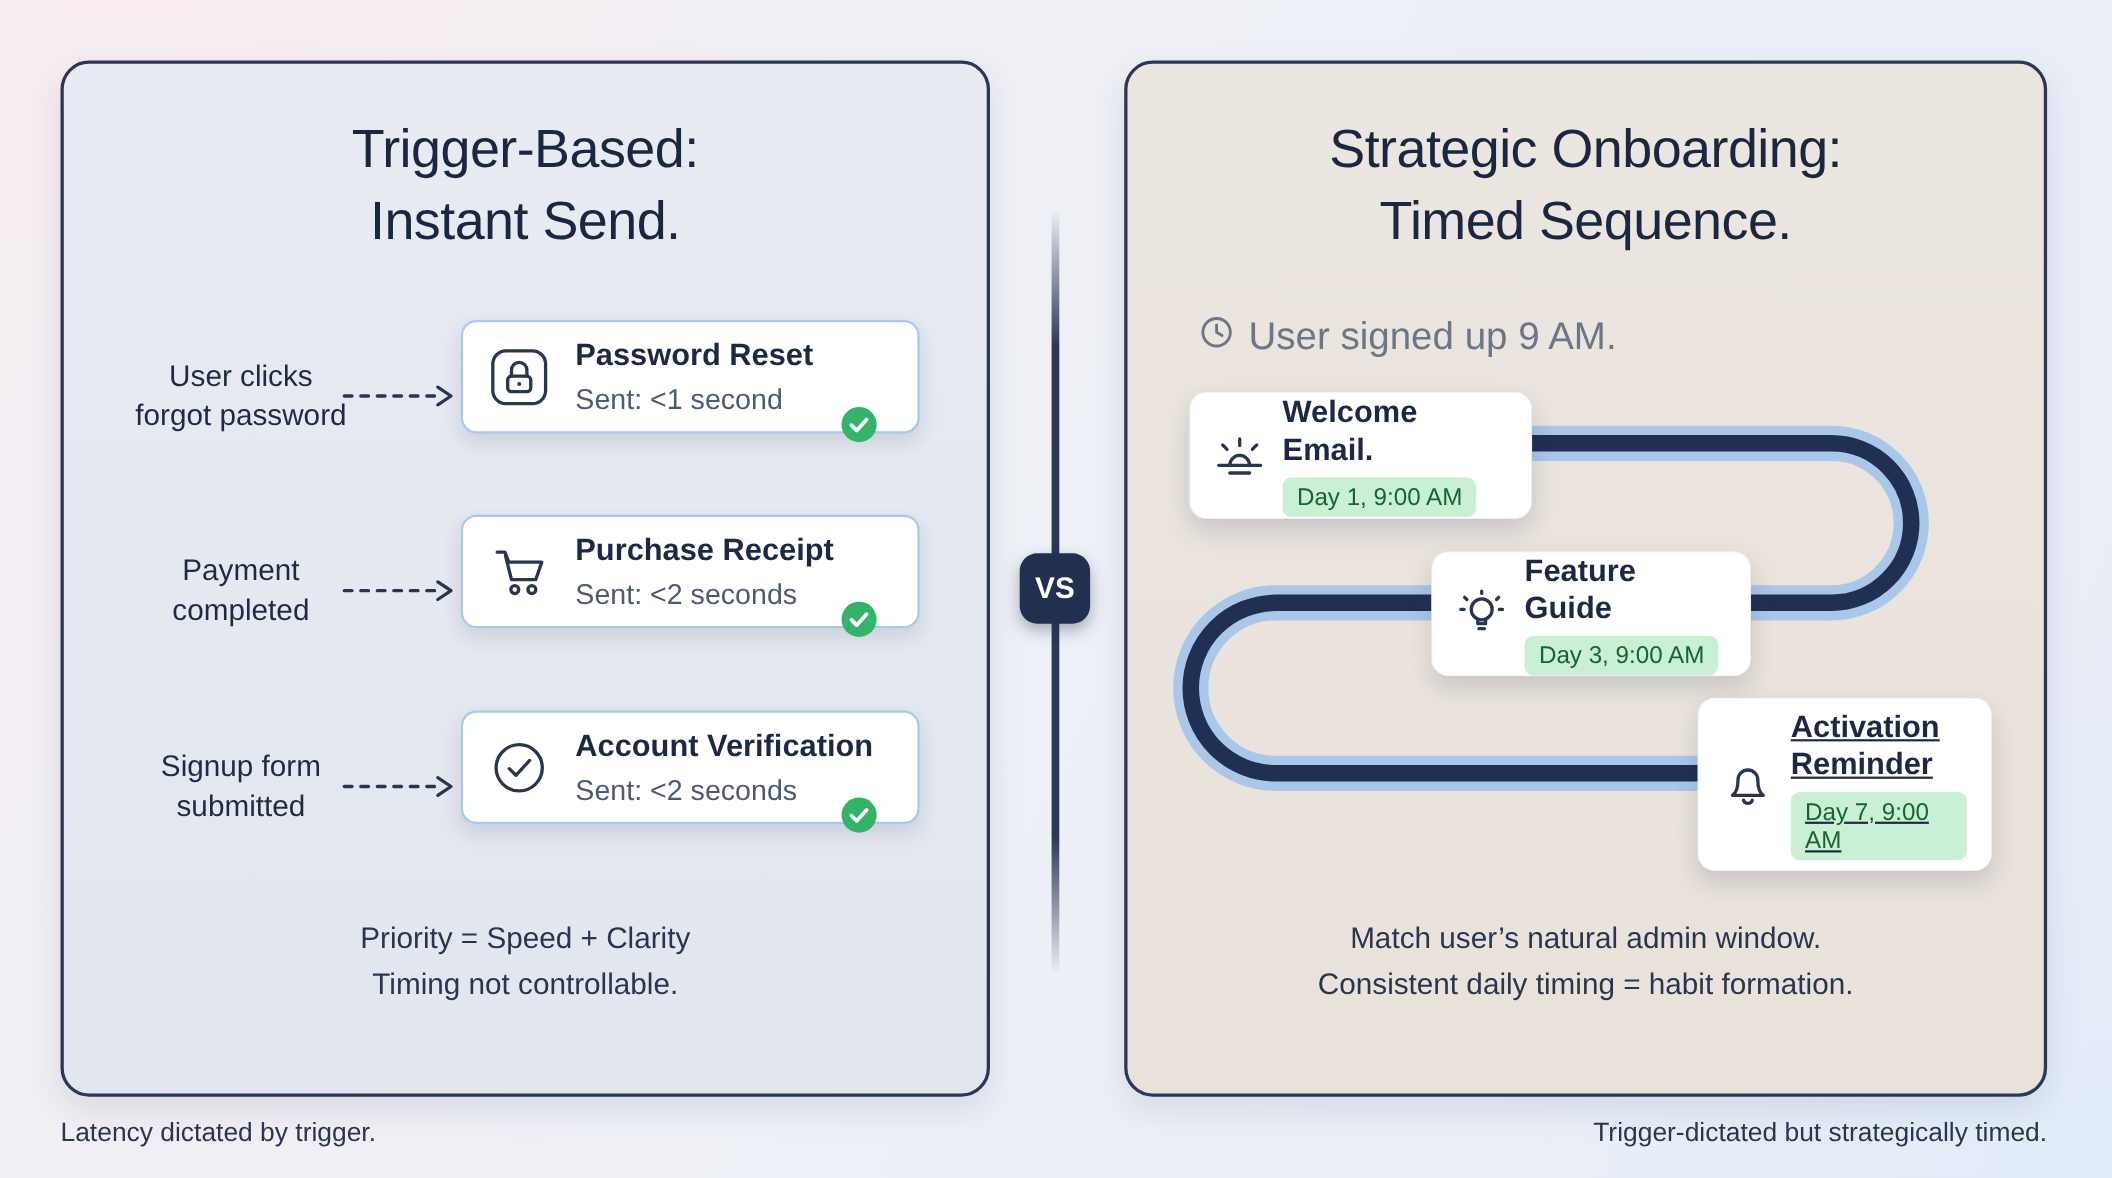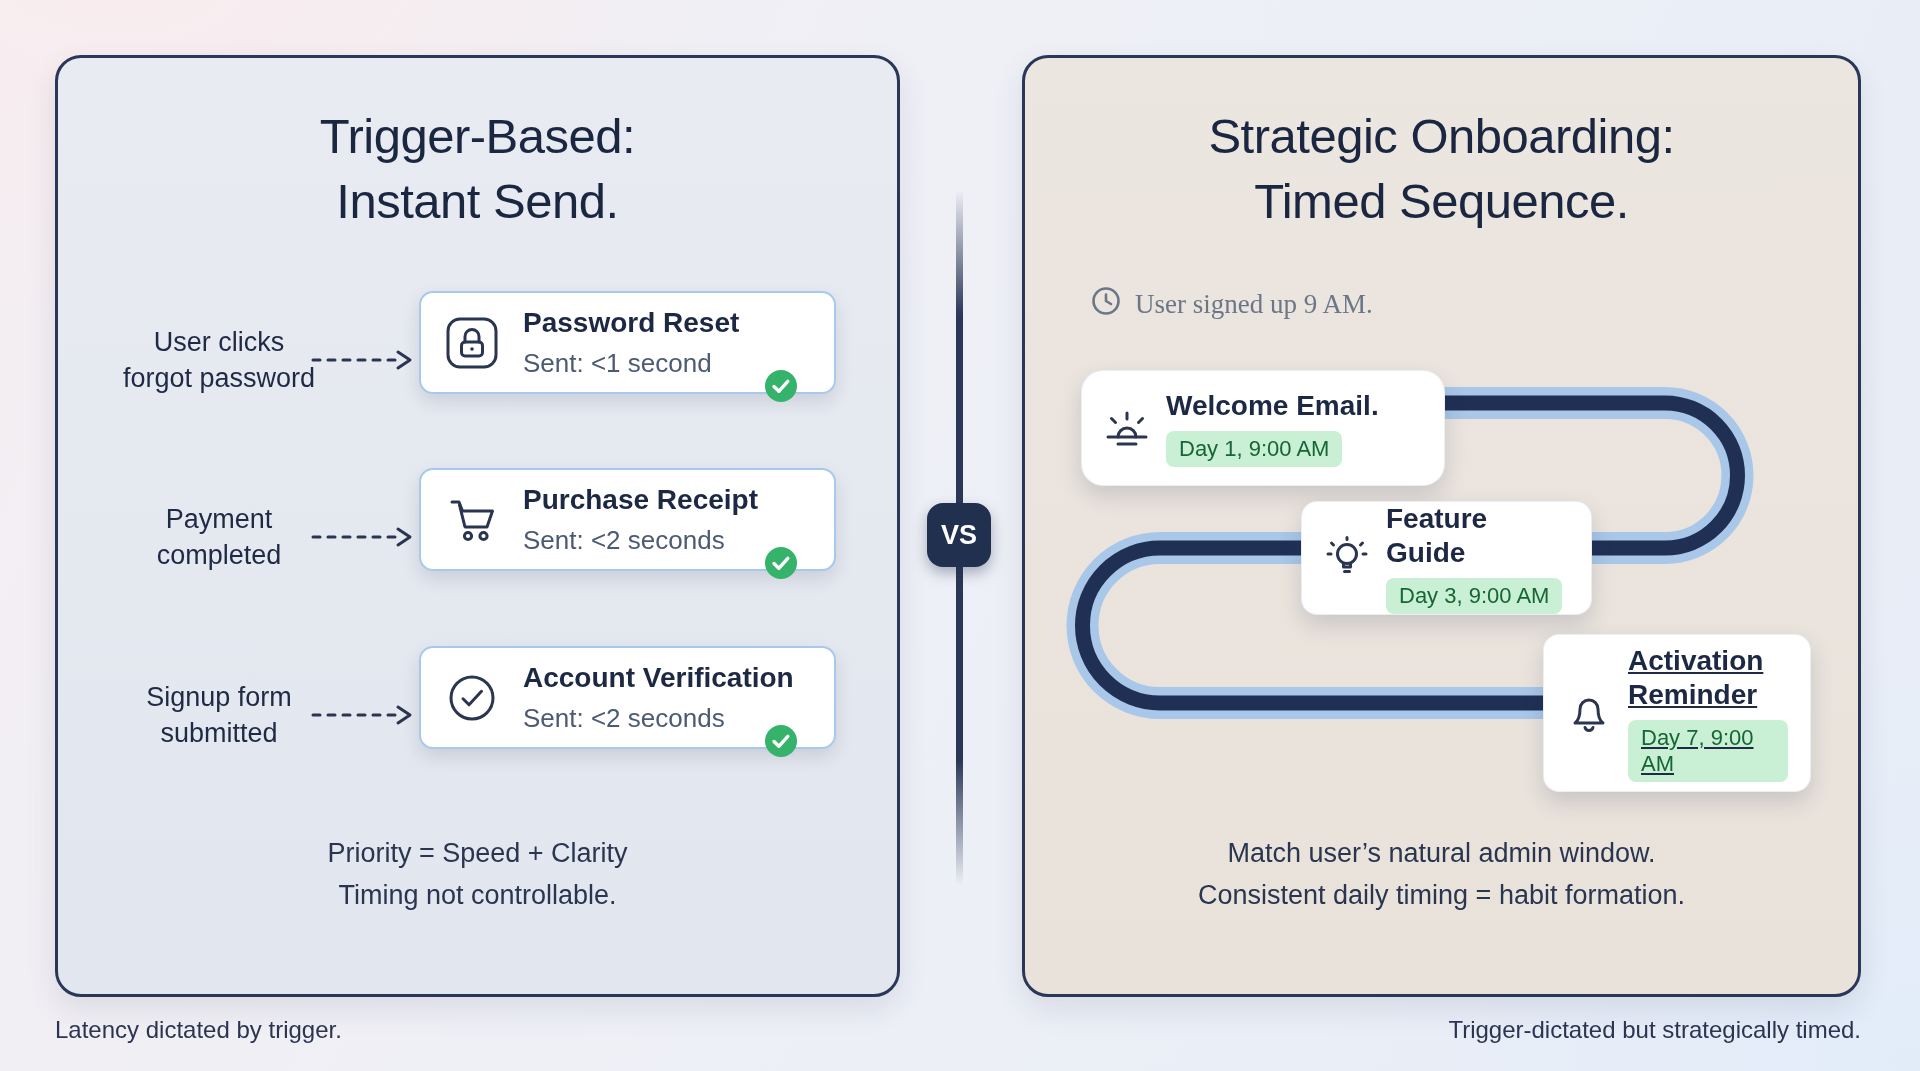--- a/index.html
+++ b/index.html
@@ -86,35 +86,35 @@
     text-align: center; font-size: 27px; line-height: 1.55;
     color: #2a3550;
   }
   .panel-left  .panel-footer { top: 775px; }
   .panel-right .panel-footer { top: 775px; }
 
   
   .signup-note {
     position: absolute; left: 66px; top: 228px;
     display: flex; align-items: center; gap: 14px;
-    font-size: 27px; color: #6b7687; font-family: Liberation Serif, serif;
+    font-size: 35px; color: #6b7687;
   }
   .flow-svg { position: absolute; left: 0; top: 0; width: 839px; height: 942px; }
 
   .step-card {
     position: absolute;
     background: #ffffff;
     border: 1px solid rgba(30,42,74,0.08);
     border-radius: 16px;
     box-shadow: 0 10px 22px rgba(30,42,74,0.16);
     display: flex; align-items: center;
     padding: 18px 22px;
     z-index: 2;
   }
-  .step-1 { left: 56px;  top: 312px; width: 364px; height: 116px; border-radius: 22px; }
+  .step-1 { left: 56px;  top: 298px; width: 312px; height: 116px; }
   .step-2 { left: 276px; top: 443px; width: 291px; height: 114px; }
   .step-3 { left: 518px; top: 576px; width: 268px; height: 158px; text-decoration: underline; }
 
   .step-icon { flex: 0 0 46px; height: 46px; margin-right: 16px; }
   .step-body { display: flex; flex-direction: column; gap: 9px; }
   .step-title { font-size: 28px; font-weight: bold; color: #1d2944; line-height: 1.2; }
   .day-badge {
     align-self: flex-start;
     background: #c9efd4; color: #166534;
     font-size: 22px; padding: 5px 13px; border-radius: 8px;

